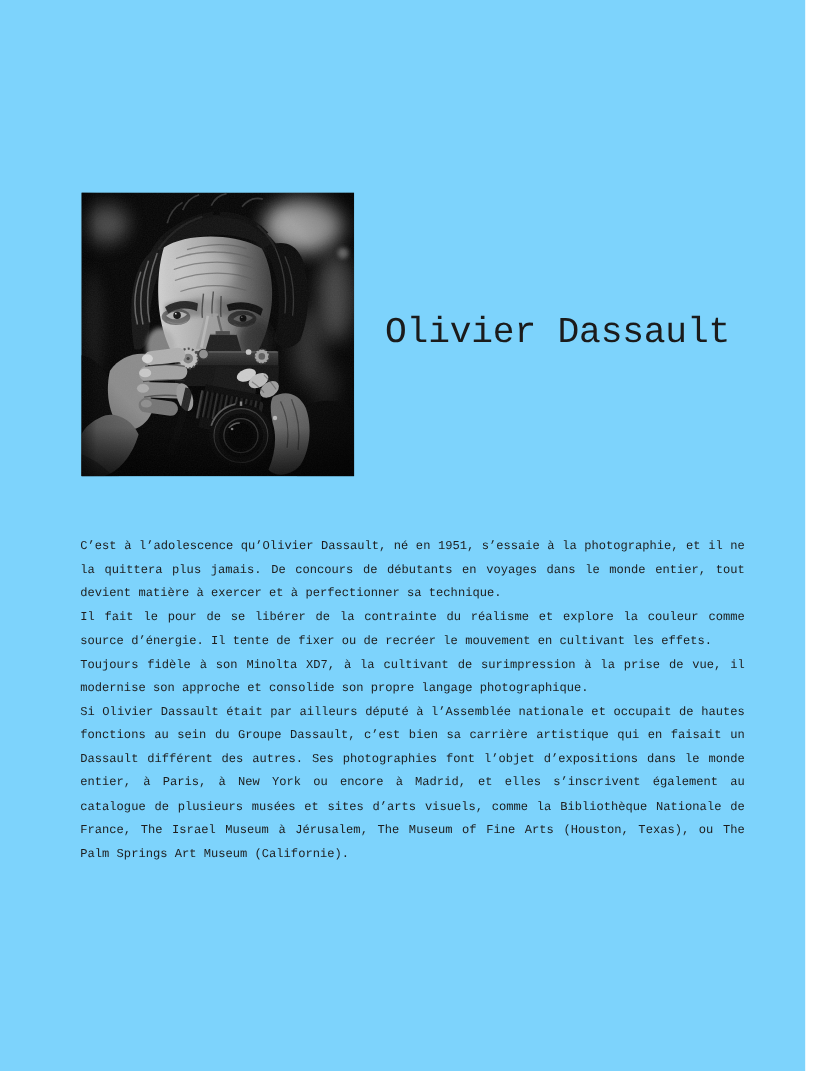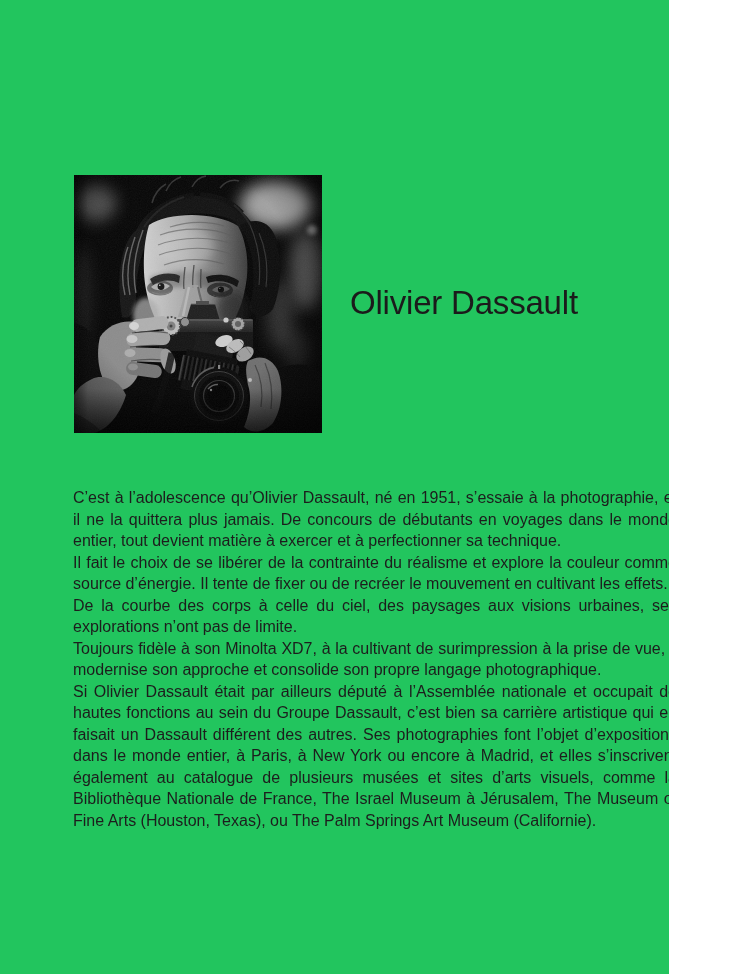--- a/index.html
+++ b/index.html
@@ -4,23 +4,24 @@
 <style>
   html, body { margin: 0; padding: 0; }
   body {
     width: 744px; height: 974px;
     background: #ffffff;
     font-family: "Liberation Sans", sans-serif;
     -webkit-font-smoothing: antialiased;
   }
   .page {
     position: relative;
-    width: 669px; height: 974px;
-    background: #22c55e;
+    width: 732px; height: 974px;
+    background: #7dd3fc;
     overflow: hidden;
+    font-family: Liberation Mono, monospace;
   }
   .photo {
     position: absolute;
     left: 74px; top: 175px;
     width: 248px; height: 258px;
     margin: 0;
   }
   .photo svg { display: block; width: 100%; height: 100%; }
   .title {
     position: absolute;
@@ -29,21 +30,21 @@
     font-size: 33px;
     font-weight: 400;
     letter-spacing: -0.2px;
     color: #1b1b1b;
     white-space: nowrap;
   }
   .bio {
     position: absolute;
     left: 73px; top: 487px;
     width: 604px;
-    font-size: 16px;
+    font-size: 11px;
     line-height: 21.5px;
     text-align: justify;
     color: #1d1d1d;
   }
   .bio p { margin: 0; }
 </style>
 </head>
 <body>
 
 <div class="page">
@@ -220,19 +221,18 @@
       <rect x="0" y="0" width="14" height="258" fill="url(#leftFade)"></rect>
       <rect width="248" height="258" filter="url(#grain)" opacity="0.08"></rect>
       <rect width="248" height="258" fill="url(#vign)"></rect>
     </svg>
   </figure>
 
   <h1 class="title">Olivier Dassault</h1>
 
   <section class="bio">
     <p>C’est à l’adolescence qu’Olivier Dassault, né en 1951, s’essaie à la photographie, et il ne la quittera plus jamais. De concours de débutants en voyages dans le monde entier, tout devient matière à exercer et à perfectionner sa technique.</p>
-    <p>Il fait le choix de se libérer de la contrainte du réalisme et explore la couleur comme source d’énergie. Il tente de fixer ou de recréer le mouvement en cultivant les effets.</p>
-    <p>De la courbe des corps à celle du ciel, des paysages aux visions urbaines, ses explorations n’ont pas de limite.</p>
+    <p>Il fait le pour de se libérer de la contrainte du réalisme et explore la couleur comme source d’énergie. Il tente de fixer ou de recréer le mouvement en cultivant les effets.</p>
     <p>Toujours fidèle à son Minolta XD7, à la cultivant de surimpression à la prise de vue, il modernise son approche et consolide son propre langage photographique.</p>
     <p>Si Olivier Dassault était par ailleurs député à l’Assemblée nationale et occupait de hautes fonctions au sein du Groupe Dassault, c’est bien sa carrière artistique qui en faisait un Dassault différent des autres. Ses photographies font l’objet d’expositions dans le monde entier, à Paris, à New York ou encore à Madrid, et elles s’inscrivent également au catalogue de plusieurs musées et sites d’arts visuels, comme la Bibliothèque Nationale de France, The Israel Museum à Jérusalem, The Museum of Fine Arts (Houston, Texas), ou The Palm Springs Art Museum (Californie).</p>
   </section>
 
 </div>
 
 </body></html>

